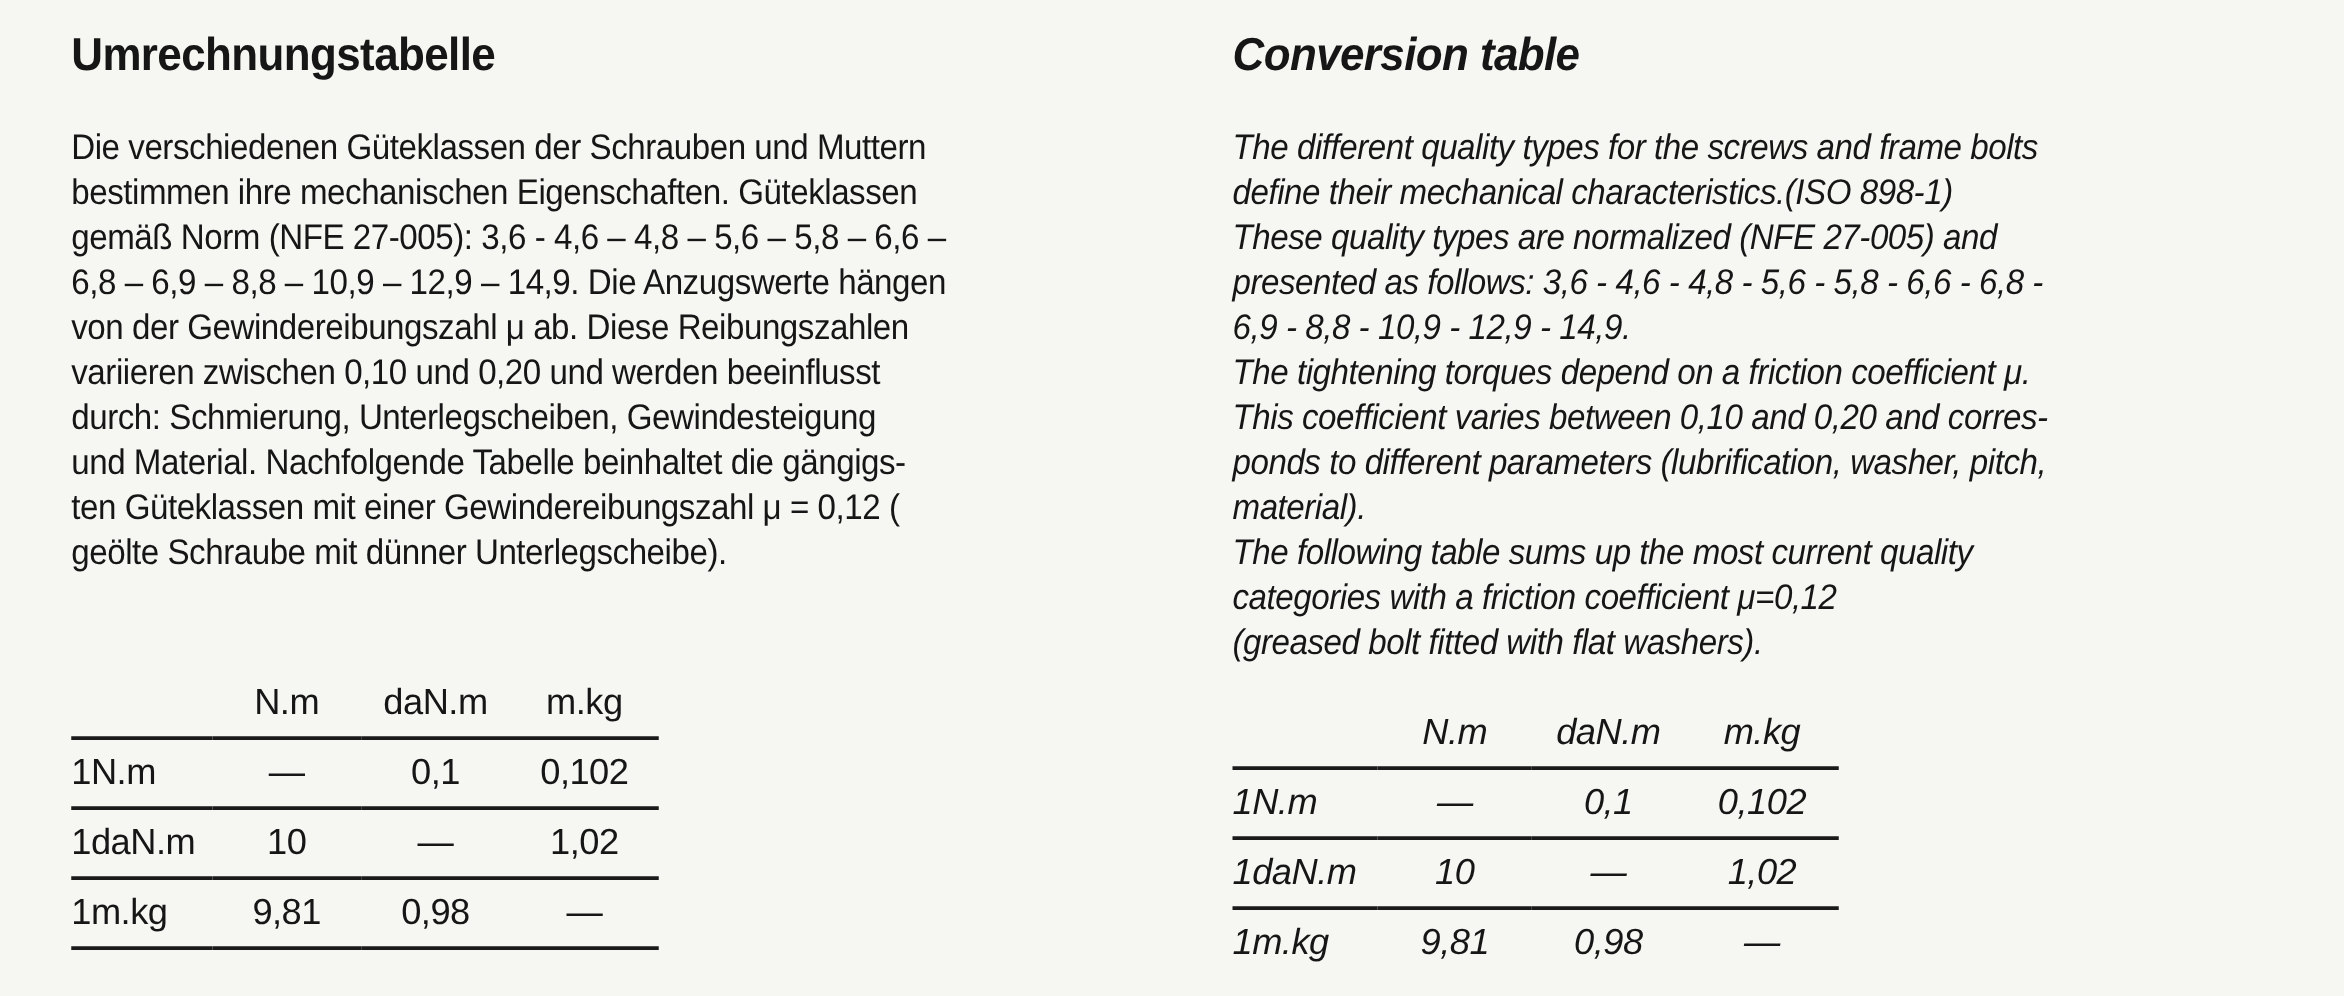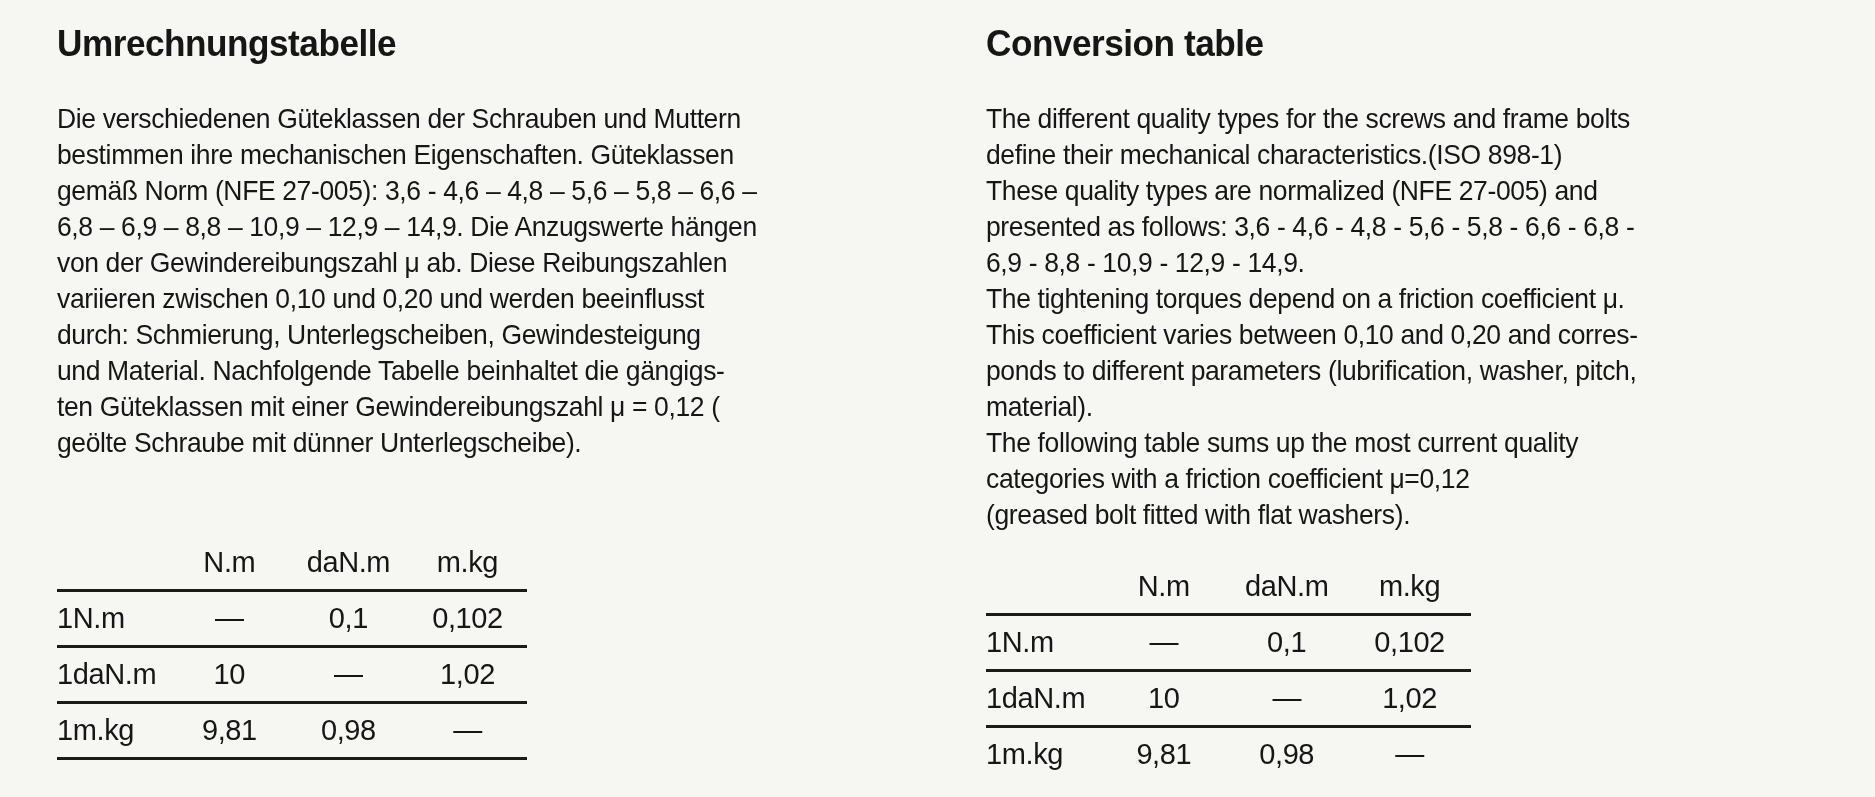--- a/index.html
+++ b/index.html
@@ -6,21 +6,21 @@
     margin: 0; padding: 0;
     width: 1875px; height: 797px;
     background: #f6f6f3;
     font-family: "Liberation Sans", sans-serif;
     color: #161616;
     overflow: hidden;
   }
   .page { position: relative; width: 1875px; height: 701px; }
   .col { position: absolute; top: 24px; }
   .col-german { left: 57px; width: 745px; }
-  .col-english { left: 986px; width: 800px; }
+  .col-english { left: 986px; width: 800px; font-style: italic; }
   .title {
     margin: 0 0 36px 0;
     font-size: 37px;
     line-height: 40px;
     font-weight: 700;
     letter-spacing: -0.5px;
     transform: scaleX(0.95);
     transform-origin: 0 0;
   }
   .para {

